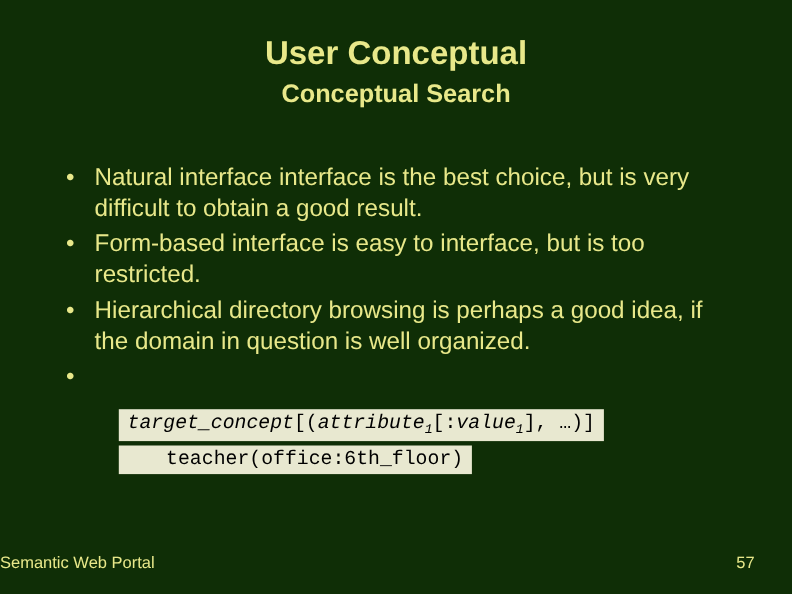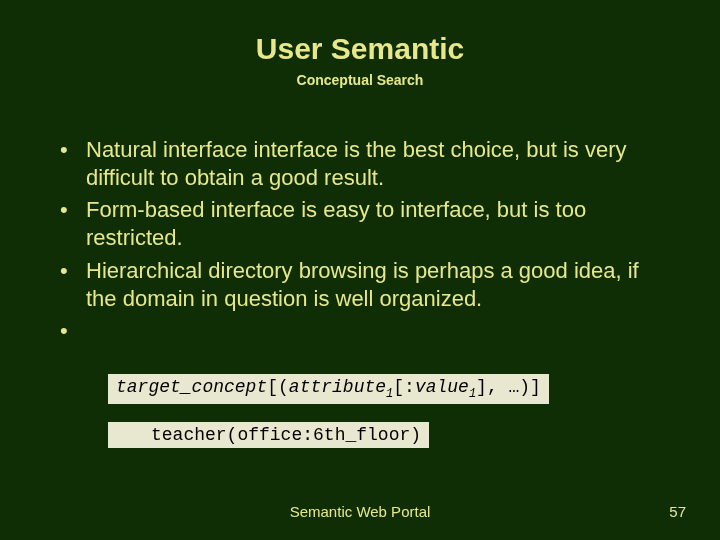--- a/index.html
+++ b/index.html
@@ -11,21 +11,21 @@
     position: relative;
   }
   .title {
     text-align: center;
     font-size: 30px;
     font-weight: bold;
     padding-top: 32px;
   }
   .subtitle {
     text-align: center;
-    font-size: 14px;
+    font-size: 23px;
     font-weight: bold;
     margin-top: 6px;
   }
   .bullets {
     margin: 48px 54px 0 60px;
     font-size: 22px;
     line-height: 1.28;
   }
   .bullet {
     display: flex;
@@ -37,46 +37,46 @@
   }
   .code-box {
     background: #e8e8d0;
     color: #000;
     display: inline-block;
     font-family: "Courier New", monospace;
     font-size: 18px;
     padding: 3px 8px;
     margin-left: 108px;
   }
-  .code-box.first { margin-top: 25px; }
-  .code-box.second { margin-top: 18px; padding-left: 43px; }
+  .code-box.first { margin-top: 12px; }
+  .code-box.second { margin-top: 4px; padding-left: 43px; }
   .code-box sub { font-size: 12px; vertical-align: sub; }
   .footer-title {
     position: absolute;
     bottom: 20px;
     width: 100%;
-    text-align: center;
+    text-align: left;
     font-size: 15px;
     color: #e8e88a;
   }
   .page-number {
     position: absolute;
     bottom: 20px;
     right: 34px;
     font-size: 15px;
     color: #e8e88a;
     margin-left: 43px;
   }
 </style>
 </head>
 <body>
 
 
 
-<div class="title">User Semantic</div>
+<div class="title">User Conceptual</div>
 <div class="subtitle">Conceptual Search</div>
 
 <div class="bullets">
   <div class="bullet">
     <span class="dot">•</span>
     <span>Natural interface interface is the best choice, but is very difficult to obtain a good result.</span>
   </div>
   <div class="bullet">
     <span class="dot">•</span>
     <span>Form-based interface is easy to interface, but is too restricted.</span>

